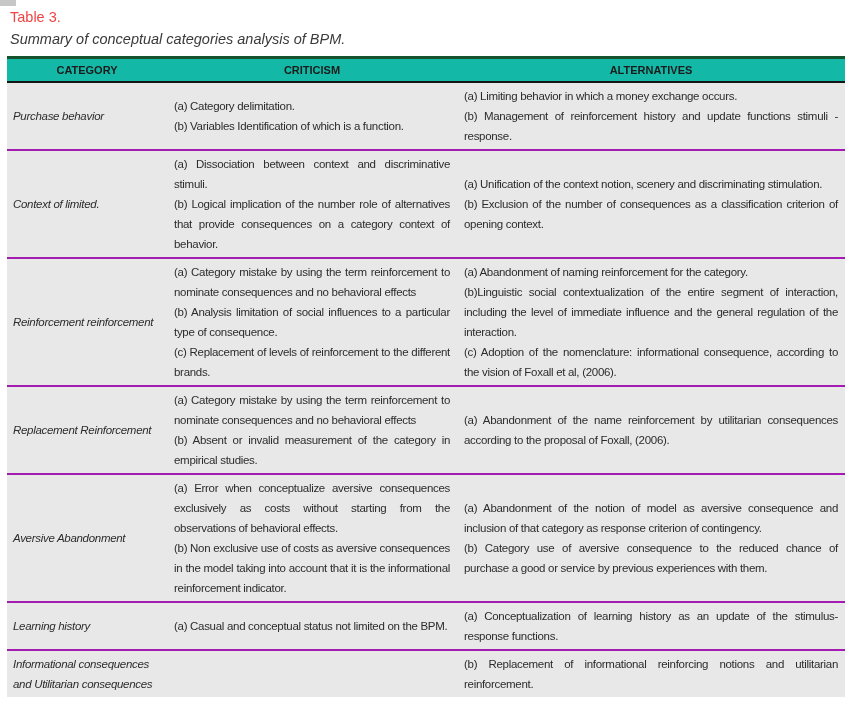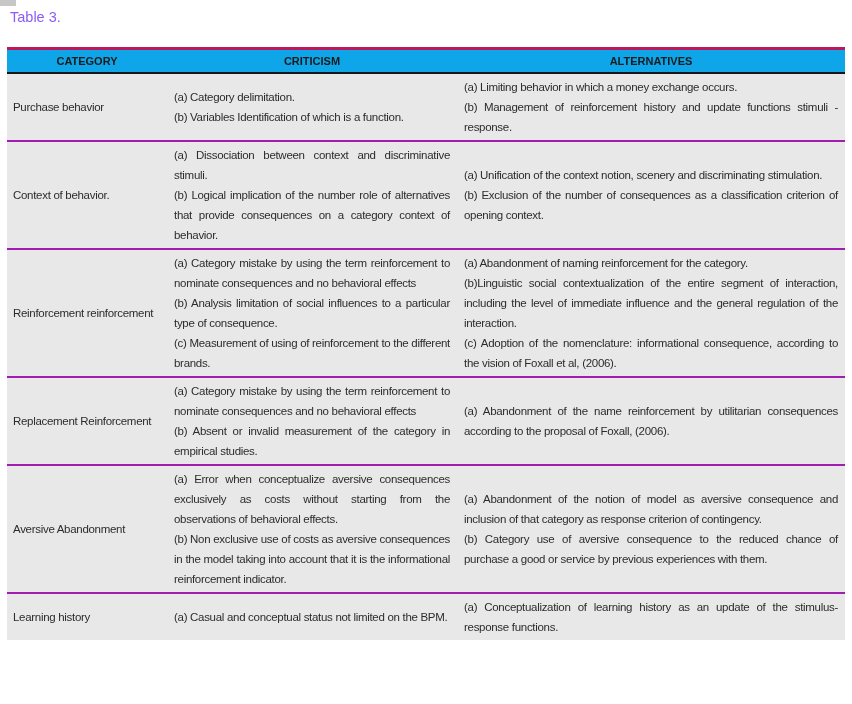--- a/index.html
+++ b/index.html
@@ -15,23 +15,23 @@
   }
   .scan-artifact {
     position: absolute;
     top: 0; left: 0;
     width: 16px; height: 6px;
     background: #c7c7c7;
   }
   .caption { padding: 9px 0 5px 10px; }
   .table-number {
     font-size: 14.5px;
-    color: #8b5cf6;
+    color: #ef4444;
     line-height: 17px;
-    margin-bottom: 13px;
+    margin-bottom: 5px;
   }
   .table-title {
     font-size: 14.5px;
     font-style: italic;
     color: #3a3a3a;
     line-height: 17px;
   }
   table.bpm-table {
     border-collapse: collapse;
     table-layout: fixed;
@@ -42,44 +42,45 @@
     letter-spacing: -0.3px;
   }
   col.c-cat { width: 160px; }
   col.c-crit { width: 290px; }
   thead th {
     font-size: 11px;
     font-weight: bold;
     letter-spacing: 0;
     color: #1b1b1b;
     text-align: center;
-    border-top: 3px solid #be185d;
+    border-top: 3px solid #14532d;
     border-bottom: 2.5px solid #151515;
     padding: 5px 2px;
-    background: #0ea5e9;
+    background: #14b8a6;
   }
   tbody td {
     vertical-align: middle;
     border-bottom: 2px solid #a21caf;
     padding: 3px 7px;
     line-height: 20px;
   }
   tbody tr:last-child td { border-bottom: none; }
-  td.cat { padding-left: 6px; padding-right: 3px; text-align: left; }
+  td.cat { padding-left: 6px; padding-right: 3px; text-align: left; font-style: italic; }
   td.crit, td.alt { text-align: justify; }
   .para { margin: 0; }
 </style>
 </head>
 <body>
 
 <div class="page">
   <div class="scan-artifact"></div>
 
   <div class="caption">
     <div class="table-number">Table 3.</div>
+    <div class="table-title">Summary of conceptual categories analysis of BPM.</div>
   </div>
 
   <table class="bpm-table">
     <colgroup>
       <col class="c-cat">
         <col class="c-crit">
         <col class="c-alt">
     </colgroup>
     <thead>
       <tr>
@@ -94,36 +95,36 @@
         <td class="crit">
             <div class="para">(a) Category delimitation.</div>
             <div class="para">(b) Variables Identification of which is a function.</div>
           </td>
         <td class="alt">
             <div class="para">(a) Limiting behavior in which a money exchange occurs.</div>
             <div class="para">(b) Management of reinforcement history and update functions stimuli - response.</div>
           </td>
       </tr>
       <tr>
-        <td class="cat">Context of behavior.</td>
+        <td class="cat">Context of limited.</td>
         <td class="crit">
             <div class="para">(a) Dissociation between context and discriminative stimuli.</div>
             <div class="para">(b) Logical implication of the number role of alternatives that provide consequences on a category context of behavior.</div>
           </td>
         <td class="alt">
             <div class="para">(a) Unification of the context notion, scenery and discriminating stimulation.</div>
             <div class="para">(b) Exclusion of the number of consequences as a classification criterion of opening context.</div>
           </td>
       </tr>
       <tr>
         <td class="cat">Reinforcement reinforcement</td>
         <td class="crit">
             <div class="para">(a) Category mistake by using the term reinforcement to nominate consequences and no behavioral effects</div>
             <div class="para">(b) Analysis limitation of social influences to a particular type of consequence.</div>
-            <div class="para">(c) Measurement of using of reinforcement to the different brands.</div>
+            <div class="para">(c) Replacement of levels of reinforcement to the different brands.</div>
           </td>
         <td class="alt">
             <div class="para">(a) Abandonment of naming reinforcement for the category.</div>
             <div class="para">(b)Linguistic social contextualization of the entire segment of interaction, including the level of immediate influence and the general regulation of the interaction.</div>
             <div class="para">(c) Adoption of the nomenclature: informational consequence, according to the vision of Foxall et al, (2006).</div>
           </td>
       </tr>
       <tr>
         <td class="cat">Replacement Reinforcement</td>
         <td class="crit">
@@ -147,15 +148,22 @@
       </tr>
       <tr>
         <td class="cat">Learning history</td>
         <td class="crit">
             <div class="para">(a) Casual and conceptual status not limited on the BPM.</div>
           </td>
         <td class="alt">
             <div class="para">(a) Conceptualization of learning history as an update of the stimulus-response functions.</div>
           </td>
       </tr>
+      <tr>
+        <td class="cat">Informational consequences and Utilitarian consequences</td>
+        <td class="crit"></td>
+        <td class="alt">
+            <div class="para">(b) Replacement of informational reinforcing notions and utilitarian reinforcement.</div>
+          </td>
+      </tr>
     </tbody>
   </table>
 </div>
 
 </body></html>

